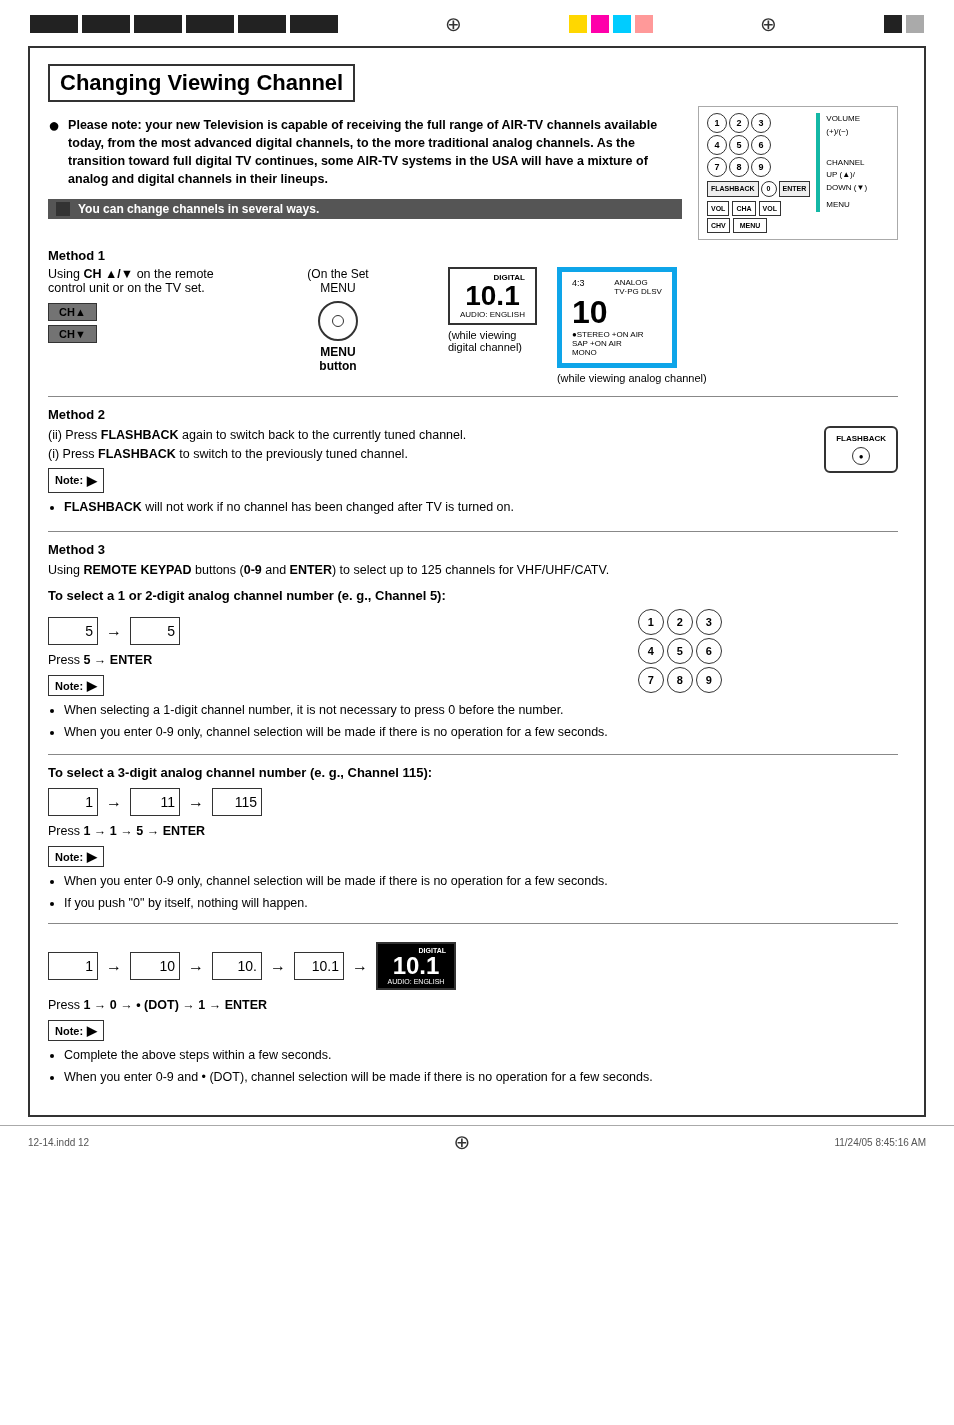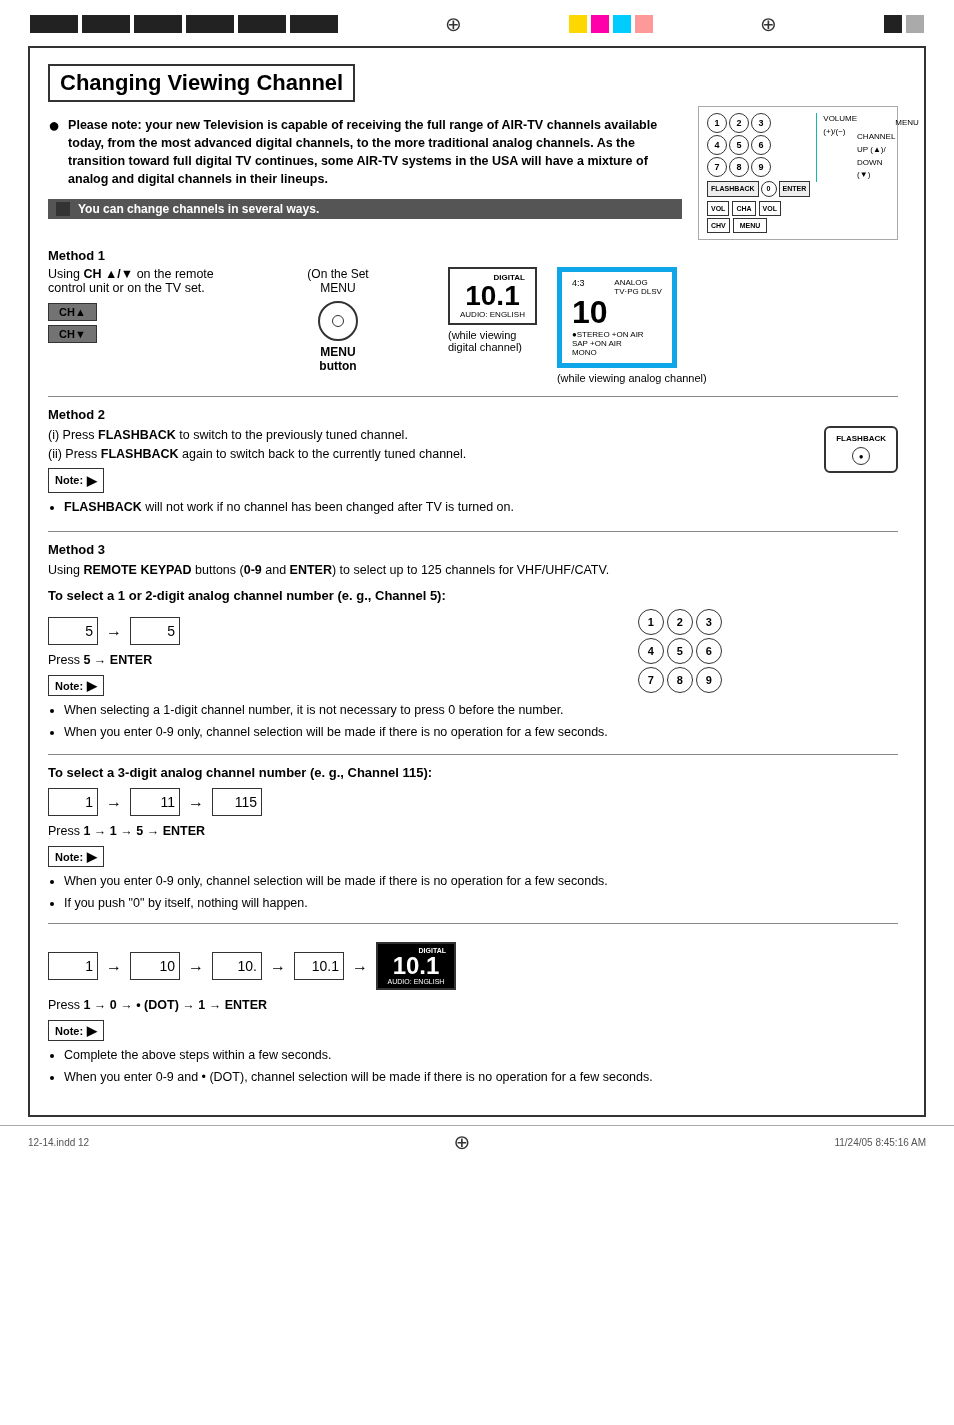--- a/index.html
+++ b/index.html
@@ -393,21 +393,21 @@
                 <div style="border:1px solid #333; padding:1px 3px; font-size:7px; font-weight:bold;">VOL</div>
                 <div style="border:1px solid #333; padding:1px 3px; font-size:7px; font-weight:bold;">CHA</div>
                 <div style="border:1px solid #333; padding:1px 3px; font-size:7px; font-weight:bold;">VOL</div>
               </div>
               <div style="display:flex; gap:3px; align-items:center; margin-top:2px; font-size:8px;">
                 <div style="border:1px solid #333; padding:1px 3px; font-size:7px; font-weight:bold;">CHV</div>
                 <div style="border:1px solid #333; padding:1px 6px; font-size:7px; font-weight:bold;">MENU</div>
               </div>
             </div>
 
-            <div style="display:flex; flex-direction:row; justify-content:space-between; border-left:1px solid #14b8a6; padding-left:6px; font-size:8px; line-height:1.6;">
+            <div style="display:flex; flex-direction:column; justify-content:space-between; border-left:4px solid #14b8a6; padding-left:6px; font-size:8px; line-height:1.6;">
               <div>VOLUME<br><span>(+)/(−)</span></div>
               <div style="margin-top:18px;">CHANNEL<br>UP (▲)/<br>DOWN (▼)</div>
               <div style="margin-top:4px;">MENU</div>
             </div>
           </div>
         </div>
       </div>
     </div>
 
     
@@ -461,22 +461,22 @@
       </div>
     </div>
 
     <hr class="divider">
 
     
     <div class="method-section">
       <div class="method-title">Method 2</div>
       <div class="flashback-section">
         <div class="flashback-text">
+          <div>(ii) Press <strong>FLASHBACK</strong> again to switch back to the currently tuned channel.</div>
           <div>(i)  Press <strong>FLASHBACK</strong> to switch to the previously tuned channel.</div>
-          <div>(ii) Press <strong>FLASHBACK</strong> again to switch back to the currently tuned channel.</div>
           <div class="note-box">
             <span>Note:</span>
             <span class="note-arrow">▶</span>
           </div>
           <ul class="bullet-list">
             <li><strong>FLASHBACK</strong> will not work if no channel has been changed after TV is turned on.</li>
           </ul>
         </div>
         <div class="flashback-btn">
           <div style="font-size:8px; font-weight:bold; margin-bottom:4px;">FLASHBACK</div>

